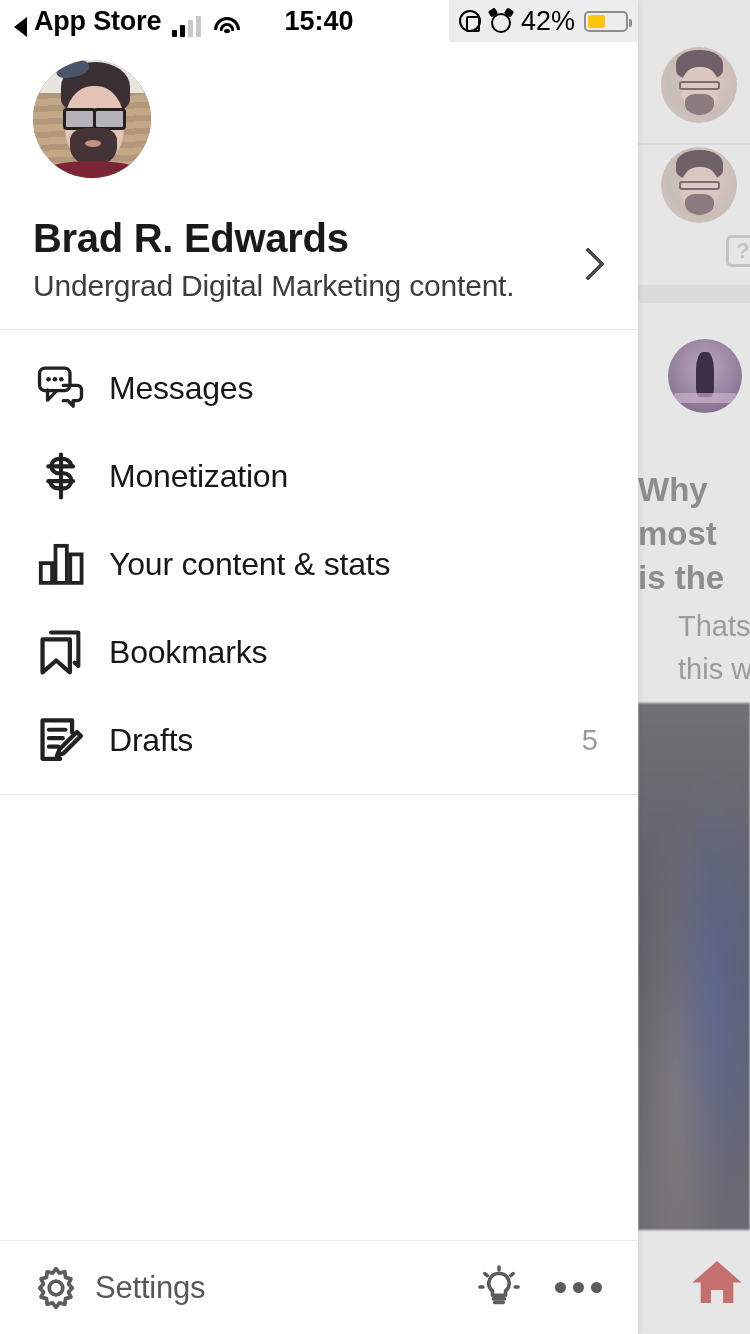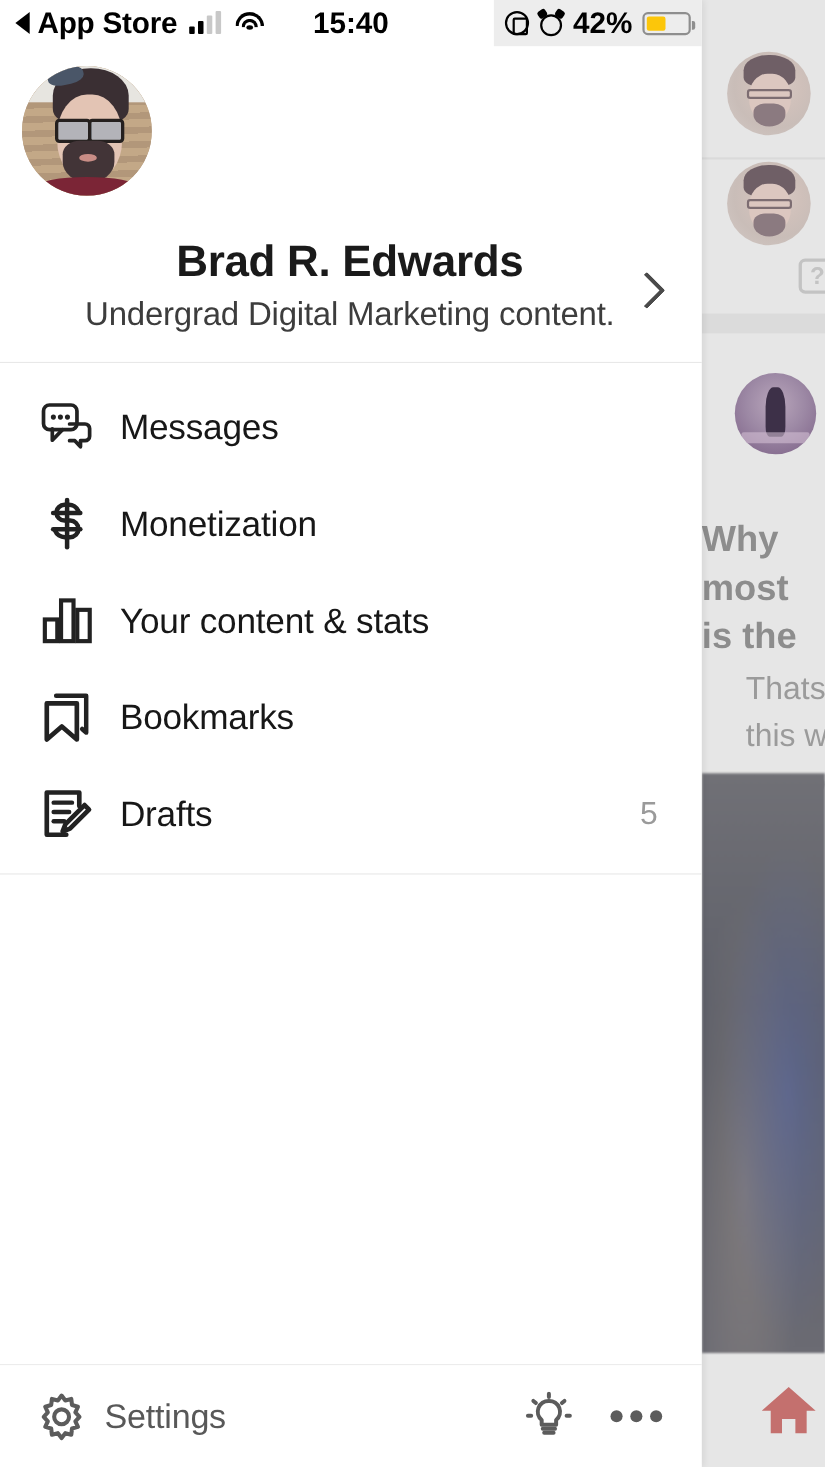--- a/index.html
+++ b/index.html
@@ -106,21 +106,21 @@
   }
 
   
   #statusbar {
     position:relative;
     height:42px;
     display:flex; align-items:center;
     padding:0 0 0 14px;
     font-size:27px; font-weight:bold; color:#000;
   }
-  #sb-left { display:flex; align-items:center; gap:7px; }
+  #sb-left { display:flex; align-items:flex-end; gap:7px; }
   .sb-back-tri {
     width:0; height:0;
     border-top:10px solid transparent;
     border-bottom:10px solid transparent;
     border-right:13px solid #000;
   }
   #sb-carrier { font-size:27px; font-weight:bold; letter-spacing:-.2px; }
   .signal-bars { display:flex; align-items:flex-end; gap:3px; height:20px; margin-left:4px; }
   .signal-bars i { display:block; width:5px; background:#000; border-radius:1px; }
   .signal-bars i:nth-child(1){ height:7px; }
@@ -151,37 +151,36 @@
     position:relative;
   }
   .rot-lock::after {
     content:""; position:absolute; left:5px; top:4px;
     width:10px; height:12px; border:2.5px solid #000; border-radius:2px;
   }
   .alarm { position:relative; width:22px; height:22px; }
   .alarm .body { position:absolute; left:1px; top:3px; width:20px; height:20px; border:2.5px solid #000; border-radius:50%; }
   .alarm .ear-l { position:absolute; left:-1px; top:-1px; width:8px; height:7px; background:#000; transform:rotate(-35deg); border-radius:2px; }
   .alarm .ear-r { position:absolute; right:-1px; top:-1px; width:8px; height:7px; background:#000; transform:rotate(35deg); border-radius:2px; }
-  #sb-battery-pct { font-size:27px; font-weight:bold; }
+  #sb-battery-pct { font-size:27px; font-weight:normal; }
   .battery {
     position:relative; width:44px; height:21px;
     border:2.5px solid #8e8e8e; border-radius:5px;
     display:flex; align-items:center;
   }
   .battery .fill { width:42%; height:13px; margin-left:2px; background:#fcc60a; border-radius:2px; }
   .battery .cap {
     position:absolute; right:-6px; top:6px;
     width:3px; height:8px; background:#8e8e8e; border-radius:0 2px 2px 0;
   }
 
   
   #profile {
     position:relative;
-    padding:18px 22px 26px 20px;
-    text-align:center;
+    padding:18px 22px 26px 33px;
   }
   #avatar {
     width:118px; height:118px; border-radius:50%;
     position:relative; overflow:hidden;
     background:
       linear-gradient(165deg,#cbb79e 0%, #b79d81 45%, #a98f74 100%);
   }
   #avatar .wall {
     position:absolute; inset:0;
     background:repeating-linear-gradient(178deg,#c3a887 0px,#c3a887 7px,#b2977a 7px,#b2977a 13px);

